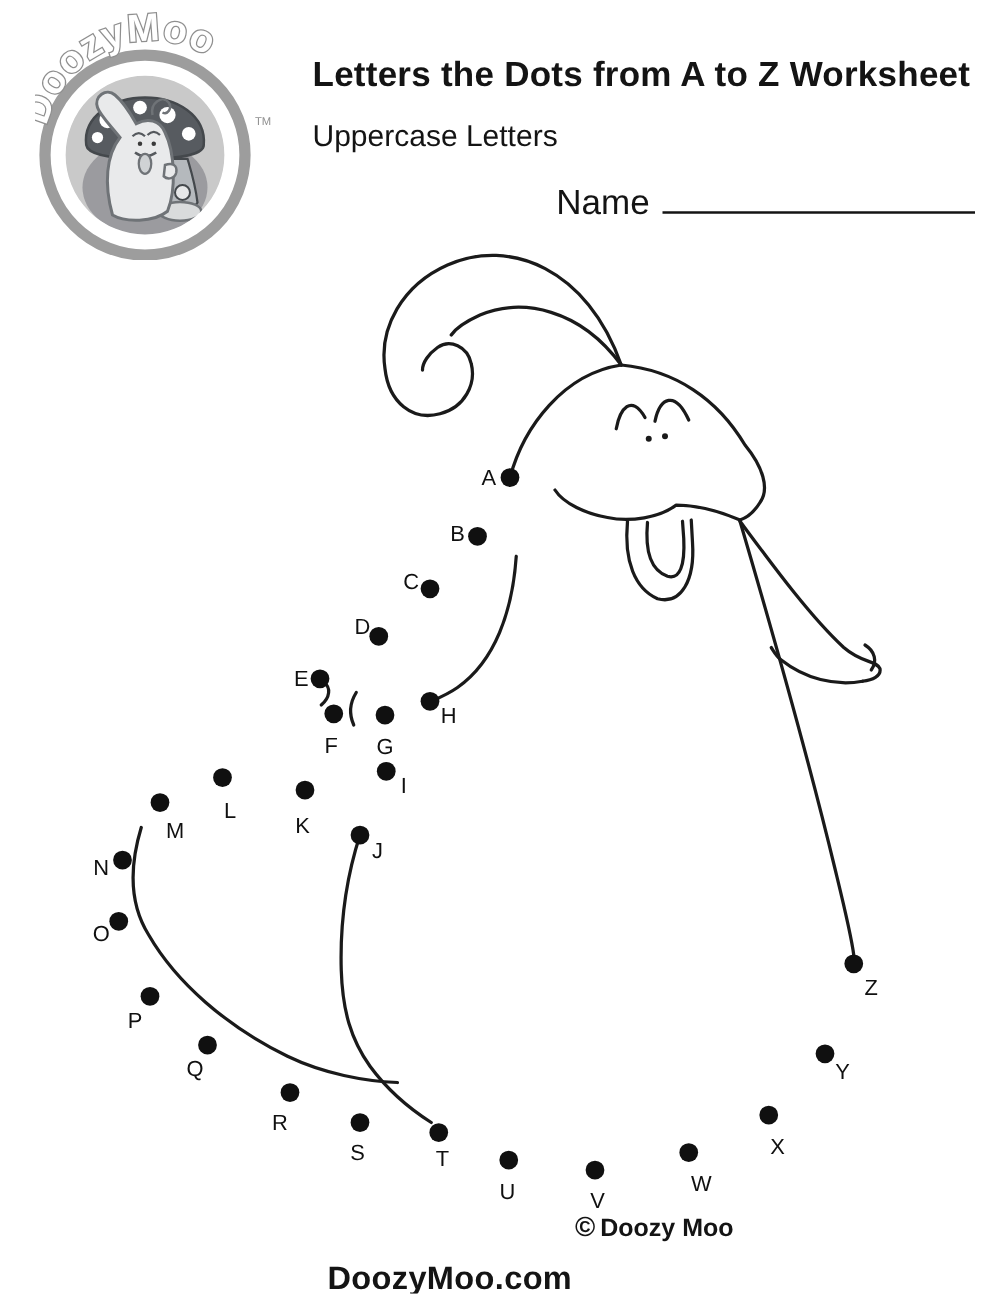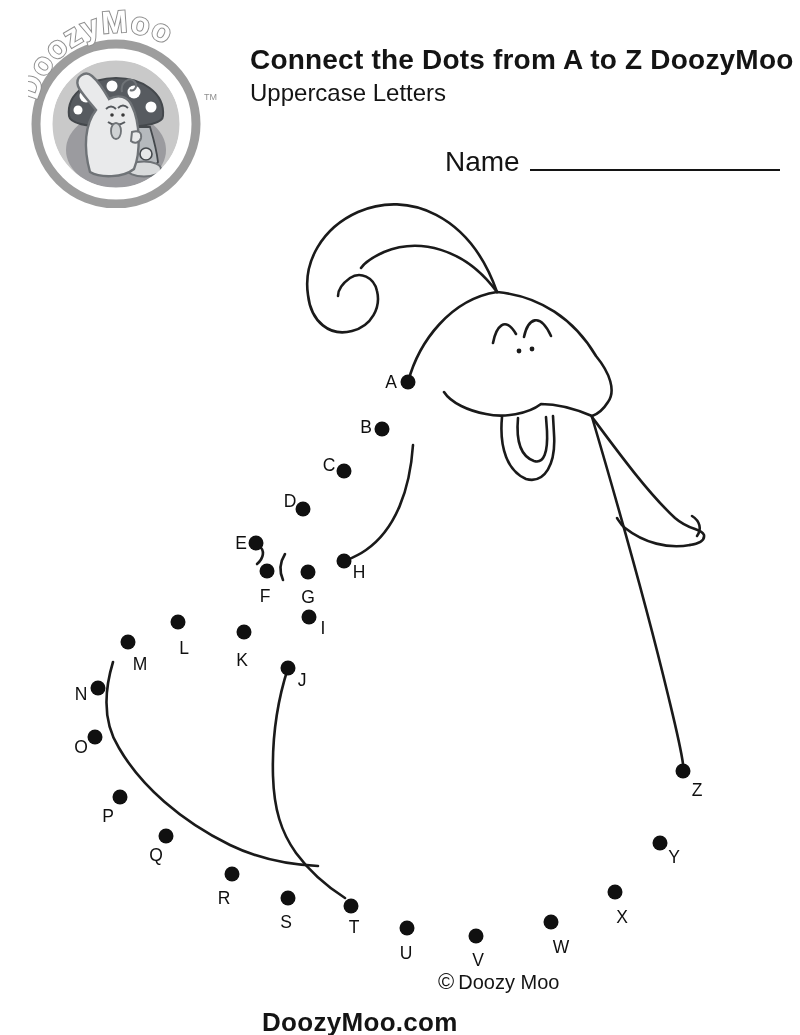--- a/index.html
+++ b/index.html
@@ -3,30 +3,30 @@
 <meta charset="utf-8">
 <style>
   html,body{margin:0;padding:0;background:#ffffff;}
   .page{
     position:relative;width:800px;height:1035px;background:#ffffff;
     font-family:"Liberation Sans",sans-serif;color:#141414;overflow:hidden;
   }
   .logo{position:absolute;left:28px;top:8px;width:190px;height:200px;}
   .title-block{position:absolute;left:250px;top:44px;}
   .title{font-size:28px;font-weight:700;letter-spacing:.2px;white-space:nowrap;}
-  .subtitle{font-size:24px;font-weight:400;margin-top:3px;}
+  .subtitle{font-size:24px;font-weight:400;margin-top:20px;}
   .name-row{position:absolute;left:400px;top:143px;white-space:nowrap;margin-left:45px;}
   .name-label{font-size:28px;font-weight:400;}
   .name-line{display:inline-block;width:250px;border-bottom:2px solid #141414;height:26px;margin-left:10px;vertical-align:baseline;}
   .puzzle{position:absolute;left:0;top:0;width:800px;height:1035px;}
   .art{fill:none;stroke:#1a1a1a;stroke-width:2.6;stroke-linecap:round;stroke-linejoin:round;}
   .dot{fill:#101010;}
   .dot-label{font-family:"Liberation Sans",sans-serif;font-size:17.5px;fill:#101010;text-anchor:middle;}
   .footer-site{position:absolute;left:262px;top:963px;font-size:26px;font-weight:700;letter-spacing:.3px;margin-top:44px;}
-  .footer-copy{position:absolute;left:438px;top:969px;font-size:20px;font-weight:400;text-align:right;}
+  .footer-copy{position:absolute;left:460px;top:969px;font-size:20px;font-weight:700;text-align:right;}
   .footer-copy .csym{font-size:22px;margin-right:4px;}
   .logo-brand-text{font-family:"Liberation Sans",sans-serif;font-weight:700;font-size:31px;
     fill:#ffffff;stroke:#8f8f8f;stroke-width:2px;paint-order:stroke;letter-spacing:1px;}
   .logo-tm{font-family:"Liberation Sans",sans-serif;font-size:9px;fill:#8f8f8f;}
 </style>
 </head>
 <body>
 
 <div class="page">
 
@@ -67,21 +67,21 @@
 
       <path id="brand-arc" d="M 8,102 A 86,86 0 0 1 174,80" fill="none"></path>
       <text class="logo-brand-text">
         <textPath href="#brand-arc" startOffset="4%">DoozyMoo</textPath>
       </text>
       <text class="logo-tm" x="176" y="92">TM</text>
     </svg>
   </div>
 
   <div class="title-block">
-    <div class="title">Connect the Dots from A to Z DoozyMoo</div>
+    <div class="title">Letters the Dots from A to Z Worksheet</div>
     <div class="subtitle">Uppercase Letters</div>
   </div>
 
   <div class="name-row">
     <span class="name-label">Name</span><span class="name-line"></span>
   </div>
 
   <svg class="puzzle" viewBox="0 0 800 1035">
     <g>
 

